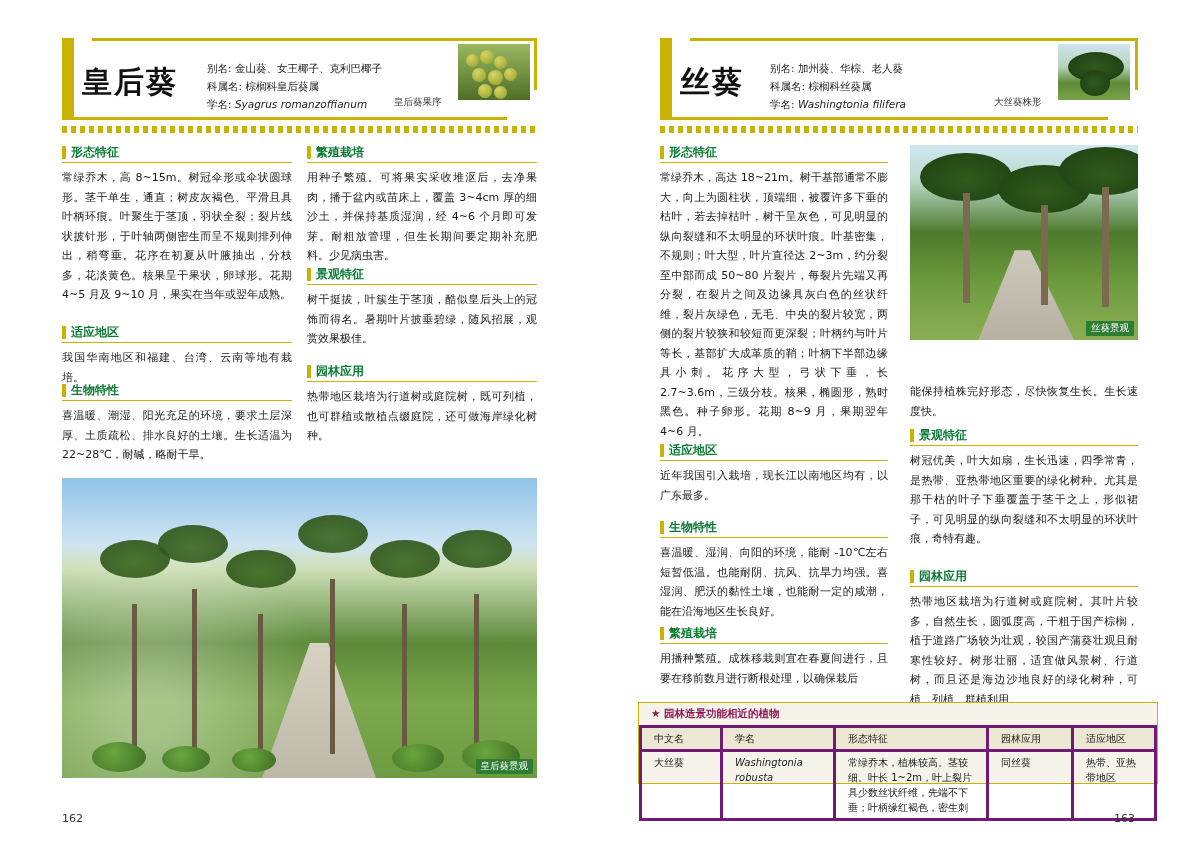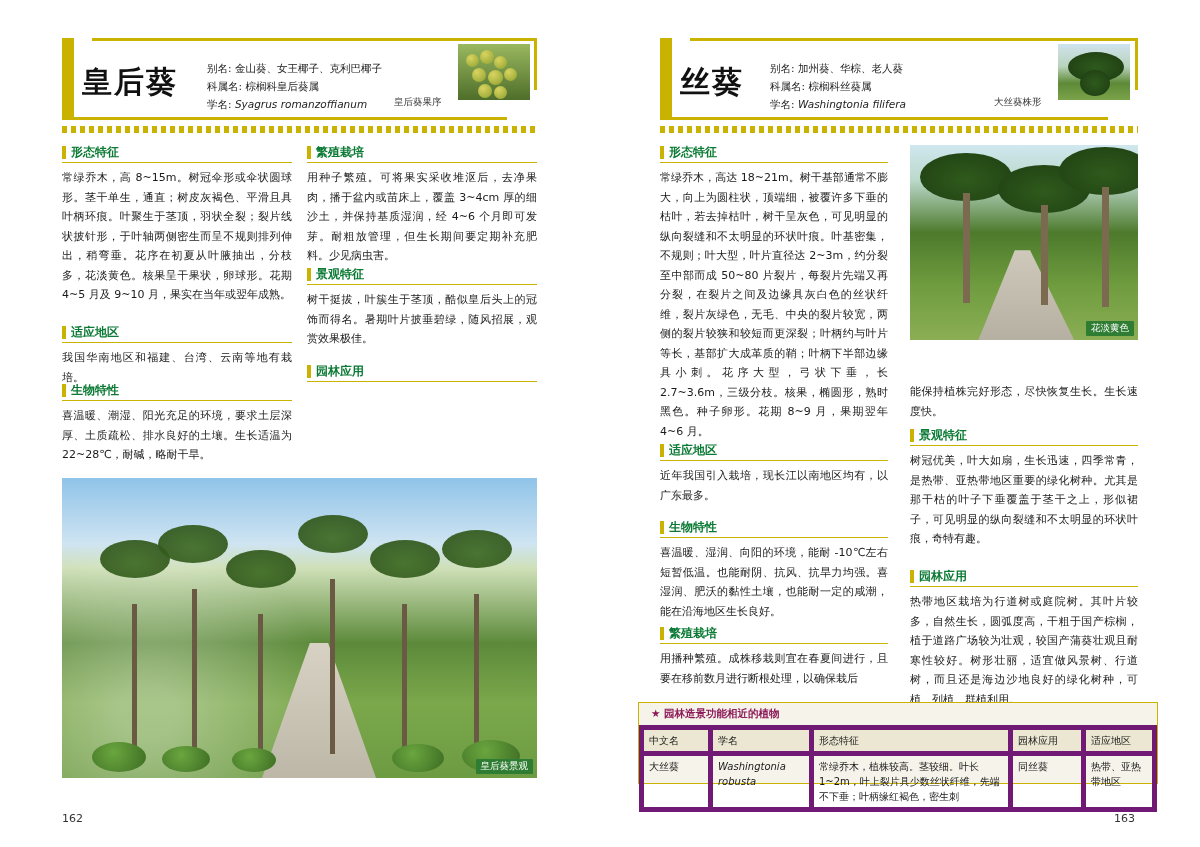--- a/index.html
+++ b/index.html
@@ -87,21 +87,21 @@
     background:#2f7d32;color:#fff;font-size:9.5px;
     padding:1px 5px;border-radius:1px;white-space:nowrap;
   }
 
   
   .tbl-wrap{position:absolute;background:#f5f3ea;border:1px solid #c9b200;box-sizing:border-box;}
   .tbl-title{
     font-size:10.5px;color:#8d1b5a;font-weight:bold;padding:4px 12px;
   }
   table{border-collapse:collapse;width:100%;font-size:10px;}
-  th,td{border:5px solid #701a75;padding:3px 5px;vertical-align:top;color:#1a1a1a;line-height:15px;}
+  th,td{border:3px solid #701a75;padding:3px 12px;vertical-align:top;color:#1a1a1a;line-height:15px;}
   th{background:#ece7d2;font-weight:normal;text-align:left;}
   td i{font-style:italic;}
 
   
   .pgnum{position:absolute;font-size:11px;color:#333;}
 
   
   .ph-queen{
     background:
       radial-gradient(circle at 18% 78%, rgba(255,255,255,.35) 0 6%, rgba(0,0,0,0) 40%),
@@ -197,20 +197,21 @@
   <div class="sec" style="left:307px;top:144px;">繁殖栽培</div>
   <div class="secline" style="left:307px;top:162px;width:230px;"></div>
   <div class="body" style="left:307px;top:168px;width:230px;">用种子繁殖。可将果实采收堆沤后，去净果肉，播于盆内或苗床上，覆盖 3~4cm 厚的细沙土，并保持基质湿润，经 4~6 个月即可发芽。耐粗放管理，但生长期间要定期补充肥料。少见病虫害。</div>
 
   <div class="sec" style="left:307px;top:266px;">景观特征</div>
   <div class="secline" style="left:307px;top:284px;width:230px;"></div>
   <div class="body" style="left:307px;top:290px;width:230px;">树干挺拔，叶簇生于茎顶，酷似皇后头上的冠饰而得名。暑期叶片披垂碧绿，随风招展，观赏效果极佳。</div>
 
   <div class="sec" style="left:307px;top:363px;">园林应用</div>
   <div class="secline" style="left:307px;top:381px;width:230px;"></div>
+  <div class="body" style="left:307px;top:387px;width:230px;">热带地区栽培为行道树或庭院树，既可列植，也可群植或散植点缀庭院，还可做海岸绿化树种。</div>
 
   <div class="photo ph-queen" style="left:62px;top:478px;width:475px;height:300px;">
     <div class="road"></div>
     <div class="trunkset">
       <div class="trunk" style="left:70px;height:150px;"></div>
       <div class="crown" style="left:38px;bottom:200px;"></div>
       <div class="trunk" style="left:130px;height:165px;"></div>
       <div class="crown" style="left:96px;bottom:215px;"></div>
       <div class="trunk" style="left:196px;height:140px;"></div>
       <div class="crown" style="left:164px;bottom:190px;"></div>
@@ -287,21 +288,21 @@
         <div class="st" style="height:110px;"></div>
     </div>
     <div class="palm" style="left:86px;top:20px;width:96px;height:140px;">
       <div class="cr"></div>
         <div class="st" style="height:100px;"></div>
     </div>
     <div class="palm" style="left:150px;top:2px;width:90px;height:160px;">
       <div class="cr"></div>
         <div class="st" style="height:120px;"></div>
     </div>
-    <div class="cap">花淡黄色</div>
+    <div class="cap">丝葵景观</div>
   </div>
 
   <div class="body" style="left:310px;top:382px;width:228px;">能保持植株完好形态，尽快恢复生长。生长速度快。</div>
 
   <div class="sec" style="left:310px;top:427px;">景观特征</div>
   <div class="secline" style="left:310px;top:445px;width:228px;"></div>
   <div class="body" style="left:310px;top:451px;width:228px;">树冠优美，叶大如扇，生长迅速，四季常青，是热带、亚热带地区重要的绿化树种。尤其是那干枯的叶子下垂覆盖于茎干之上，形似裙子，可见明显的纵向裂缝和不太明显的环状叶痕，奇特有趣。</div>
 
   <div class="sec" style="left:310px;top:568px;">园林应用</div>
   <div class="secline" style="left:310px;top:586px;width:228px;"></div>

